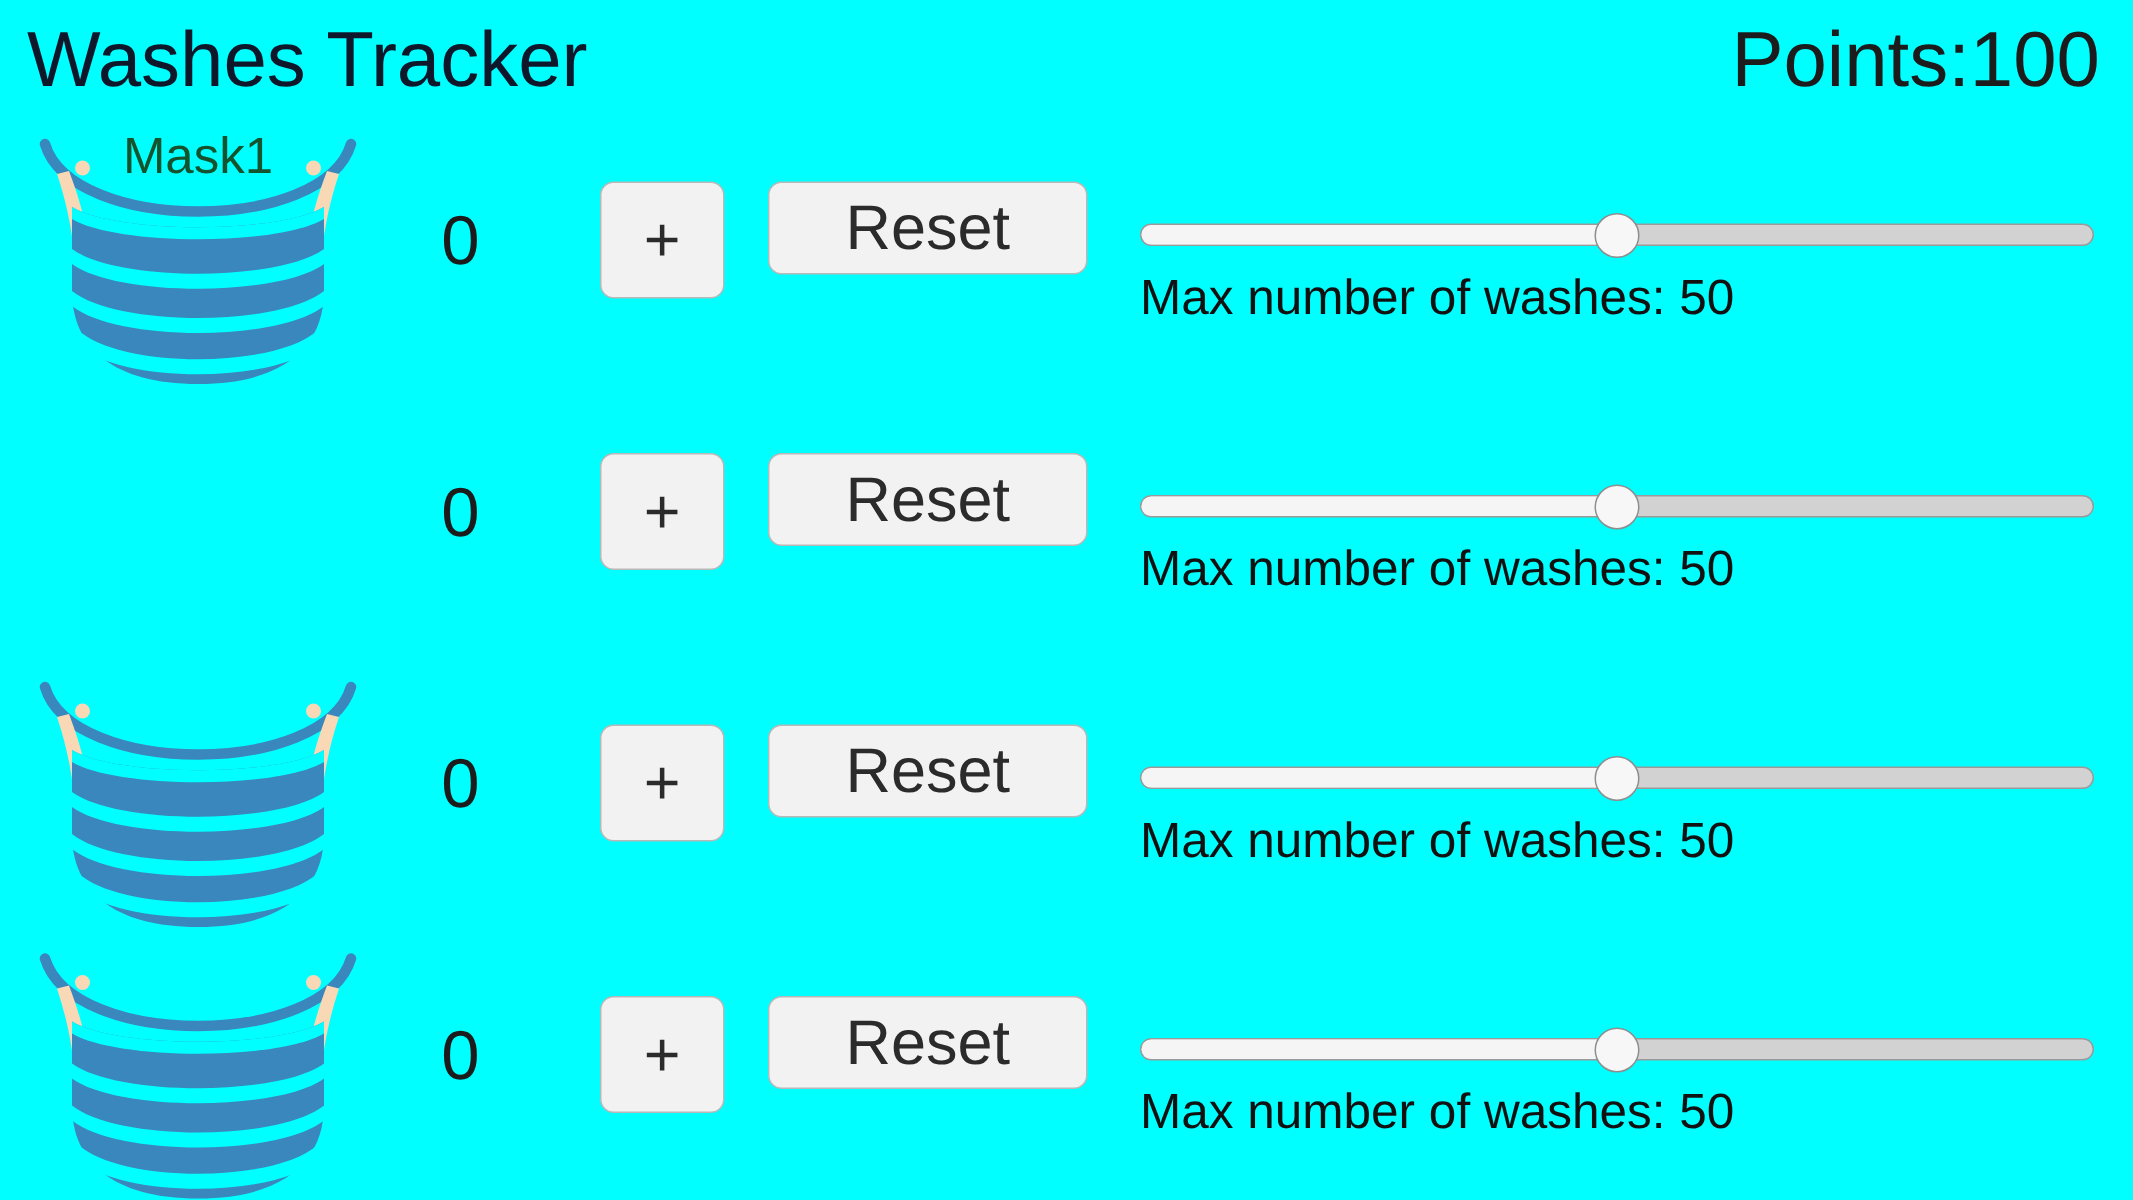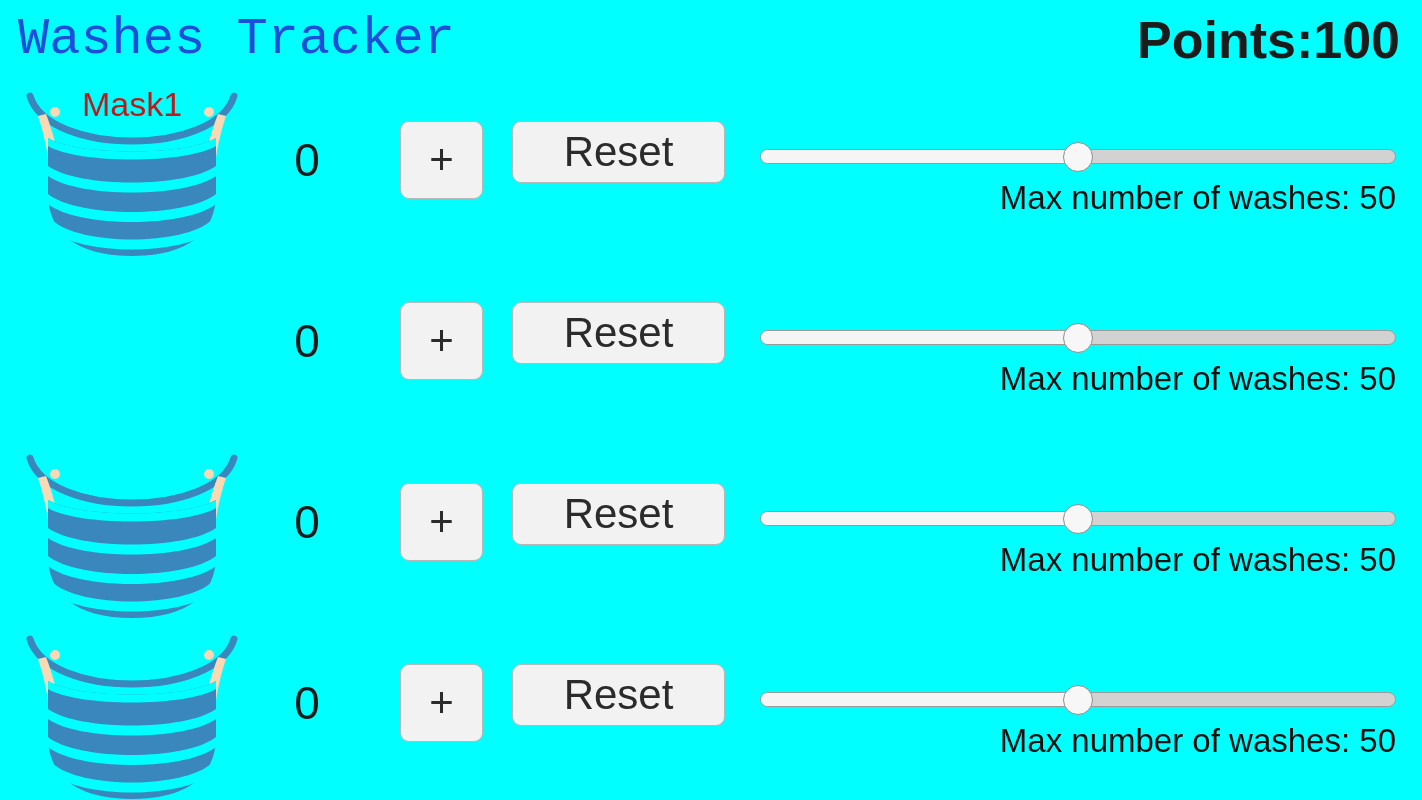--- a/index.html
+++ b/index.html
@@ -26,28 +26,27 @@
     height: 80px;
     display: flex;
     align-items: center;
     justify-content: space-between;
     padding: 0 22px 0 18px;
   }
   .app-title {
     font-size: 52px;
     line-height: 1;
     font-weight: 400;
-    color: #1d4ed8;
+    color: #0f172a;
     white-space: nowrap;
-    font-family: Liberation Mono, monospace;
   }
   .points {
     font-size: 52px;
     line-height: 1;
-    font-weight: 700;
+    font-weight: 400;
     color: #1c1c1c;
     white-space: nowrap;
     display: flex;
     align-items: baseline;
   }
 
   
   .rows {
     position: absolute;
     top: 80px; left: 0;
@@ -74,21 +73,21 @@
     height: 178px;
     display: block;
   }
   .mask-label {
     position: absolute;
     left: 0; top: 4px;
     width: 248px;
     text-align: center;
     font-size: 34px;
     line-height: 40px;
-    color: #b91c1c;
+    color: #14532d;
     z-index: 3;
     pointer-events: none;
   }
 
   
   .count {
     position: absolute;
     left: 276px;
     top: 52px;
     width: 62px;
@@ -167,21 +166,21 @@
     background: #f7f7f7;
     border: 1px solid #8e8e8e;
     cursor: pointer;
     z-index: 2;
   }
   .slider-caption {
     position: absolute;
     left: 0;
     top: 98px;
     width: 636px;
-    text-align: right;
+    text-align: left;
     font-size: 33px;
     line-height: 40px;
     color: #111;
     white-space: nowrap;
   }
 </style>
 </head>
 <body>
 
 <div class="header">

